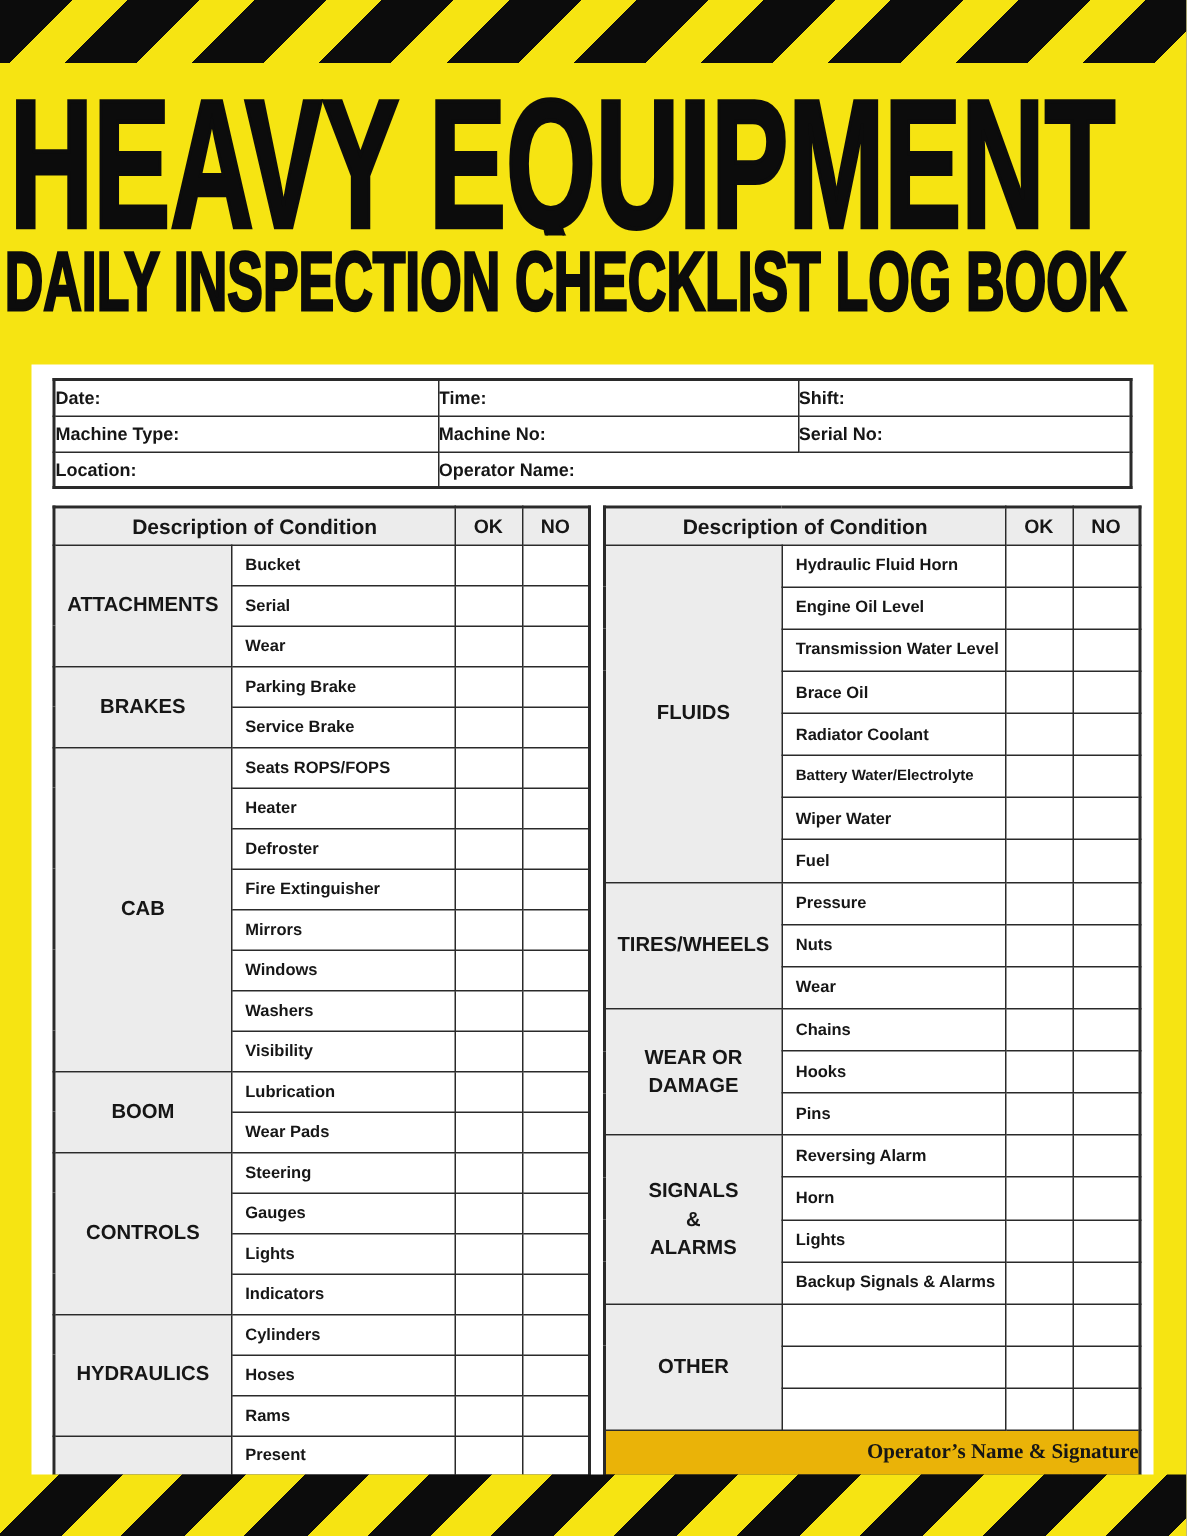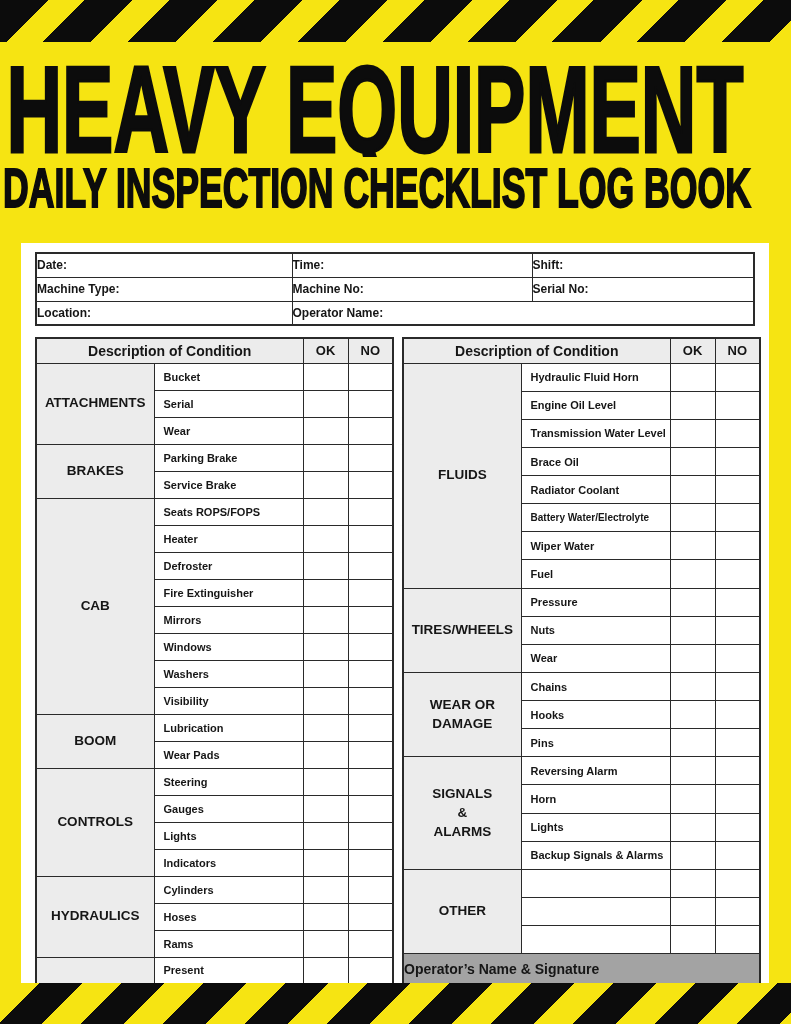--- a/index.html
+++ b/index.html
@@ -74,22 +74,22 @@
   .glabel.narrow { width: 66px; margin: 0 auto; }
   .item {
     background: #fff; font-weight: bold; font-size: 11px;
     text-align: left; vertical-align: middle; padding-left: 9px;
     white-space: nowrap;
   }
   .item.sm { font-size: 11px; }
   .item.xs { font-size: 10px; }
   .chk { background: #fff; }
   .sig {
-    background: #a3a3a3; font-weight: bold; font-size: 14px;
-    text-align: left; vertical-align: middle; height: 30px;
+    background: #eab308; font-weight: bold; font-size: 14px;
+    text-align: right; vertical-align: middle; height: 30px; font-family: Liberation Serif, serif;
   }
 </style>
 </head>
 <body>
 
 <div class="poster">
 
   <div class="band band-top"></div>
 
   <div class="title-block">

